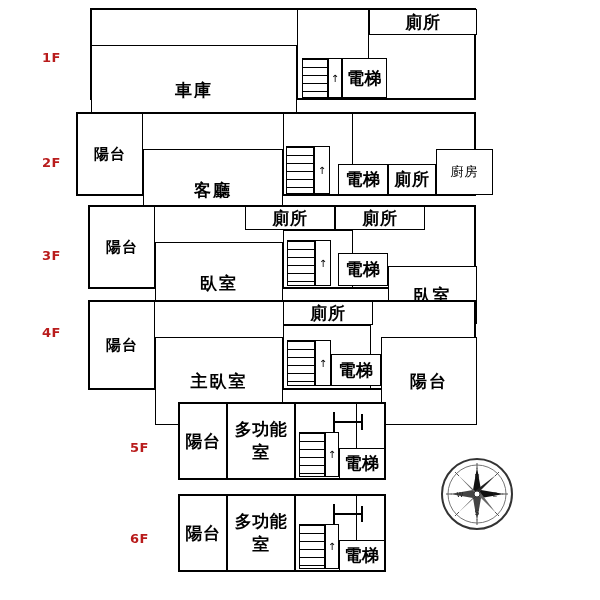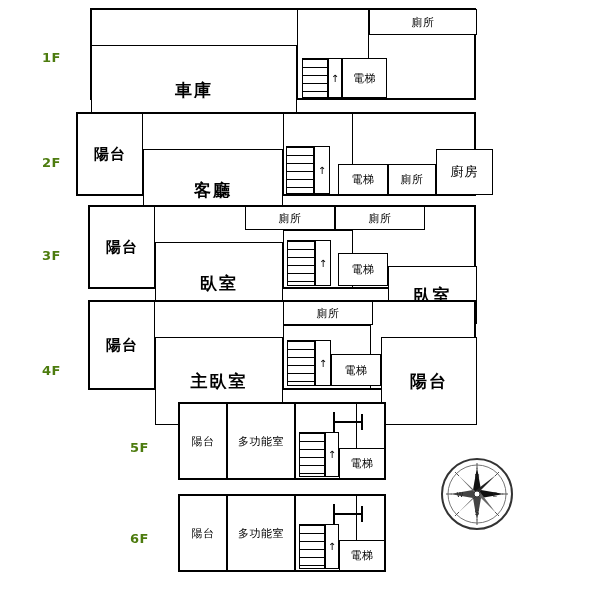--- a/index.html
+++ b/index.html
@@ -8,39 +8,39 @@
     background:#ffffff;
     font-family:"DejaVu Sans","Liberation Sans",sans-serif;
     position:relative;
     overflow:hidden;
   }
   .stage{position:absolute;left:0;top:0;width:600px;height:600px;}
   .floor-label{
     position:absolute;
     font-weight:bold;
     font-size:13px;
-    color:#4d7c0f;
+    color:#b91c1c;
     letter-spacing:0.5px;
   }
   .plan{position:absolute;border:2px solid #000;box-sizing:border-box;background:#fff;}
   .cell{
     position:absolute;
     box-sizing:border-box;
     border:1px solid #000;
     display:flex;
     align-items:center;
     justify-content:center;
     text-align:center;
     background:#fff;
     color:#000;
   }
   .lbl-xl{font-size:17px;font-weight:600;letter-spacing:2px;margin-top:36px;}
   .lbl-lg{font-size:15px;font-weight:600;letter-spacing:1px;}
   .lbl-md{font-size:13px;font-weight:500;letter-spacing:1px;}
-  .lbl-sm{font-size:11px;font-weight:400;letter-spacing:0.5px;}
+  .lbl-sm{font-size:17px;font-weight:700;letter-spacing:0.5px;}
   
   .stair{
     position:absolute;
     box-sizing:border-box;
     border:1px solid #000;
     background:
       repeating-linear-gradient(to bottom,
         #000 0px, #000 1px, #fff 1px, #fff 8px);
   }
   .stair-arrow{
@@ -137,21 +137,21 @@
 
     <div class="cell lbl-sm" style="left:248px;top:46px;width:50px;height:33px;">
       <span>電梯</span>
     </div>
 
     <div class="cell lbl-xl" style="left:298px;top:23px;width:89px;height:58px;">
       <span>臥室</span>
     </div>
   </div>
 
-  <div class="floor-label" style="left:42px;top:363px;">4F</div>
+  <div class="floor-label" style="left:42px;top:325px;">4F</div>
 
   <div class="plan" style="left:88px;top:300px;width:388px;height:90px;">
 
     <div class="cell lbl-lg" style="left:-1px;top:-1px;width:66px;height:88px;">
       <span>陽台</span>
     </div>
 
     <div class="cell lbl-xl" style="left:65px;top:-1px;width:128px;height:88px;">
       <span>主臥室</span>
     </div>

